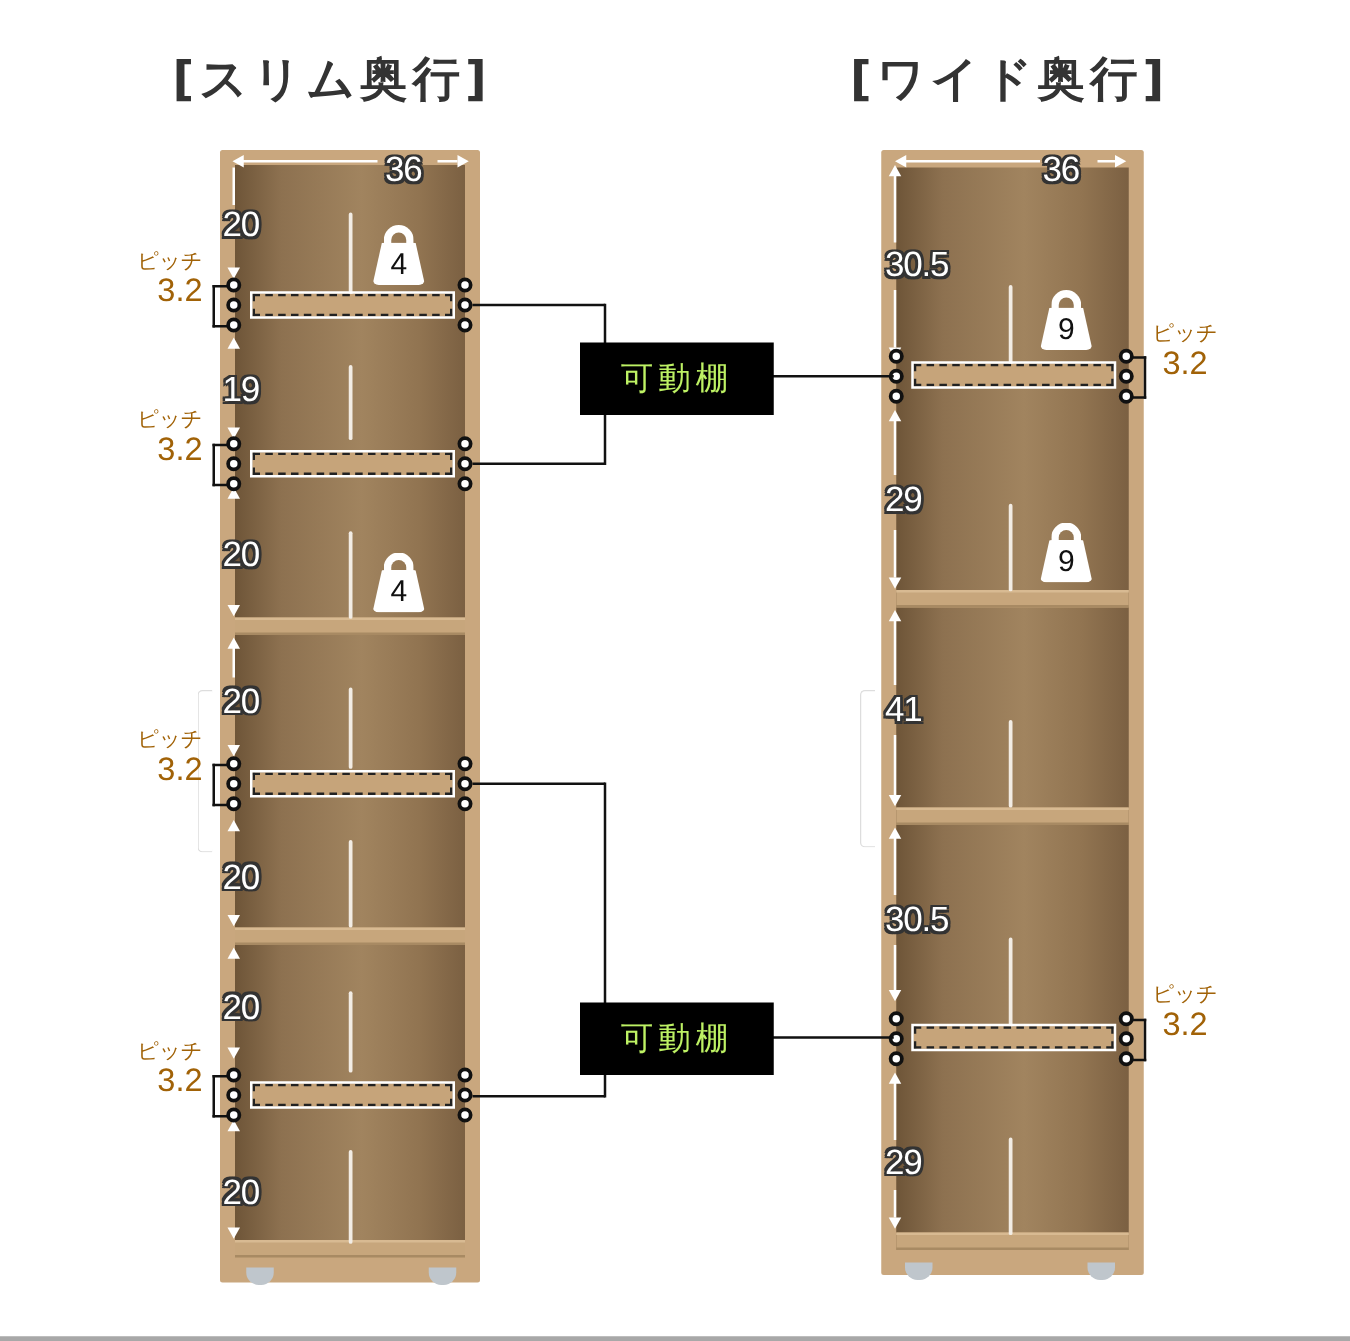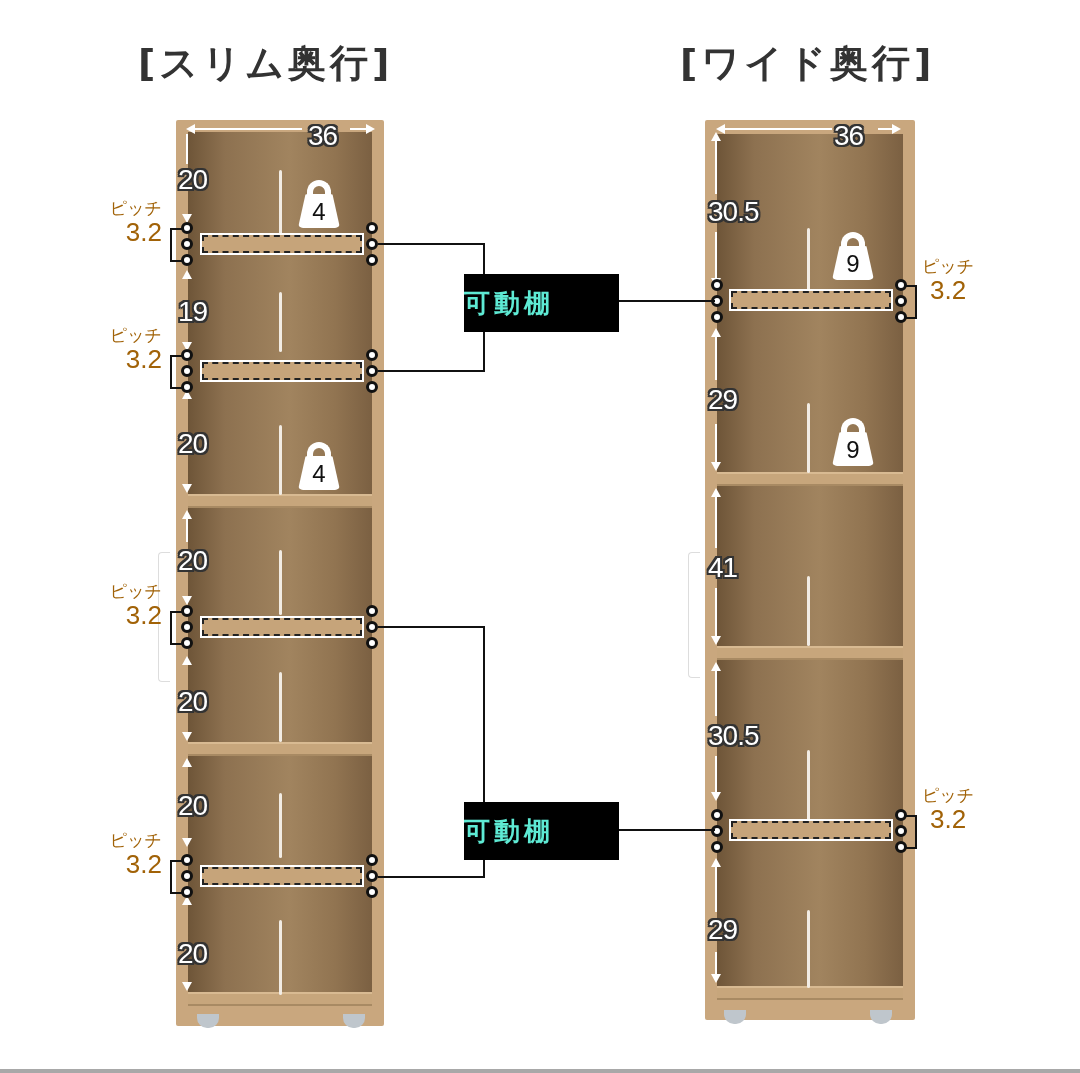--- a/index.html
+++ b/index.html
@@ -39,21 +39,21 @@
   .bracket { position: absolute; border: 2.5px solid #111; }
 
   
   .weight { position: absolute; width: 46px; height: 48px; }
   .weight .handle { position: absolute; left: 11px; top: 0; width: 24px; height: 18px; border: 6px solid #fff; border-bottom: none; border-radius: 12px 12px 0 0; }
   .weight .body { position: absolute; left: 2px; top: 14px; width: 42px; height: 34px; background: #fff; border-radius: 10px 10px 5px 5px; clip-path: polygon(18% 0, 82% 0, 100% 100%, 0 100%); }
   .weight .num { position: absolute; left: 0; top: 18px; width: 46px; text-align: center; font-size: 24px; font-family: "Liberation Sans", sans-serif; color: #111; }
 
   
   .cline { position: absolute; background: #111; }
-  .callout { position: absolute; background: #000; color: #5eead4; font-size: 26px; font-weight: bold; letter-spacing: 4px; text-align: left; line-height: 58px; }
+  .callout { position: absolute; background: #000; color: #bef264; font-size: 26px; font-weight: normal; letter-spacing: 4px; text-align: center; line-height: 58px; }
 
   .bottom-rule { position: absolute; left: 0; top: 1069px; width: 1080px; height: 4px; background: #a8a8a8; }
   .ghost { position: absolute; border: 1px solid #ddd; border-right: none; border-radius: 4px 0 0 4px; }
 </style>
 </head>
 <body>
 
 <div class="title" style="left:138px;">[スリム奥行]</div>
 <div class="title" style="left:680px;">[ワイド奥行]</div>
 

